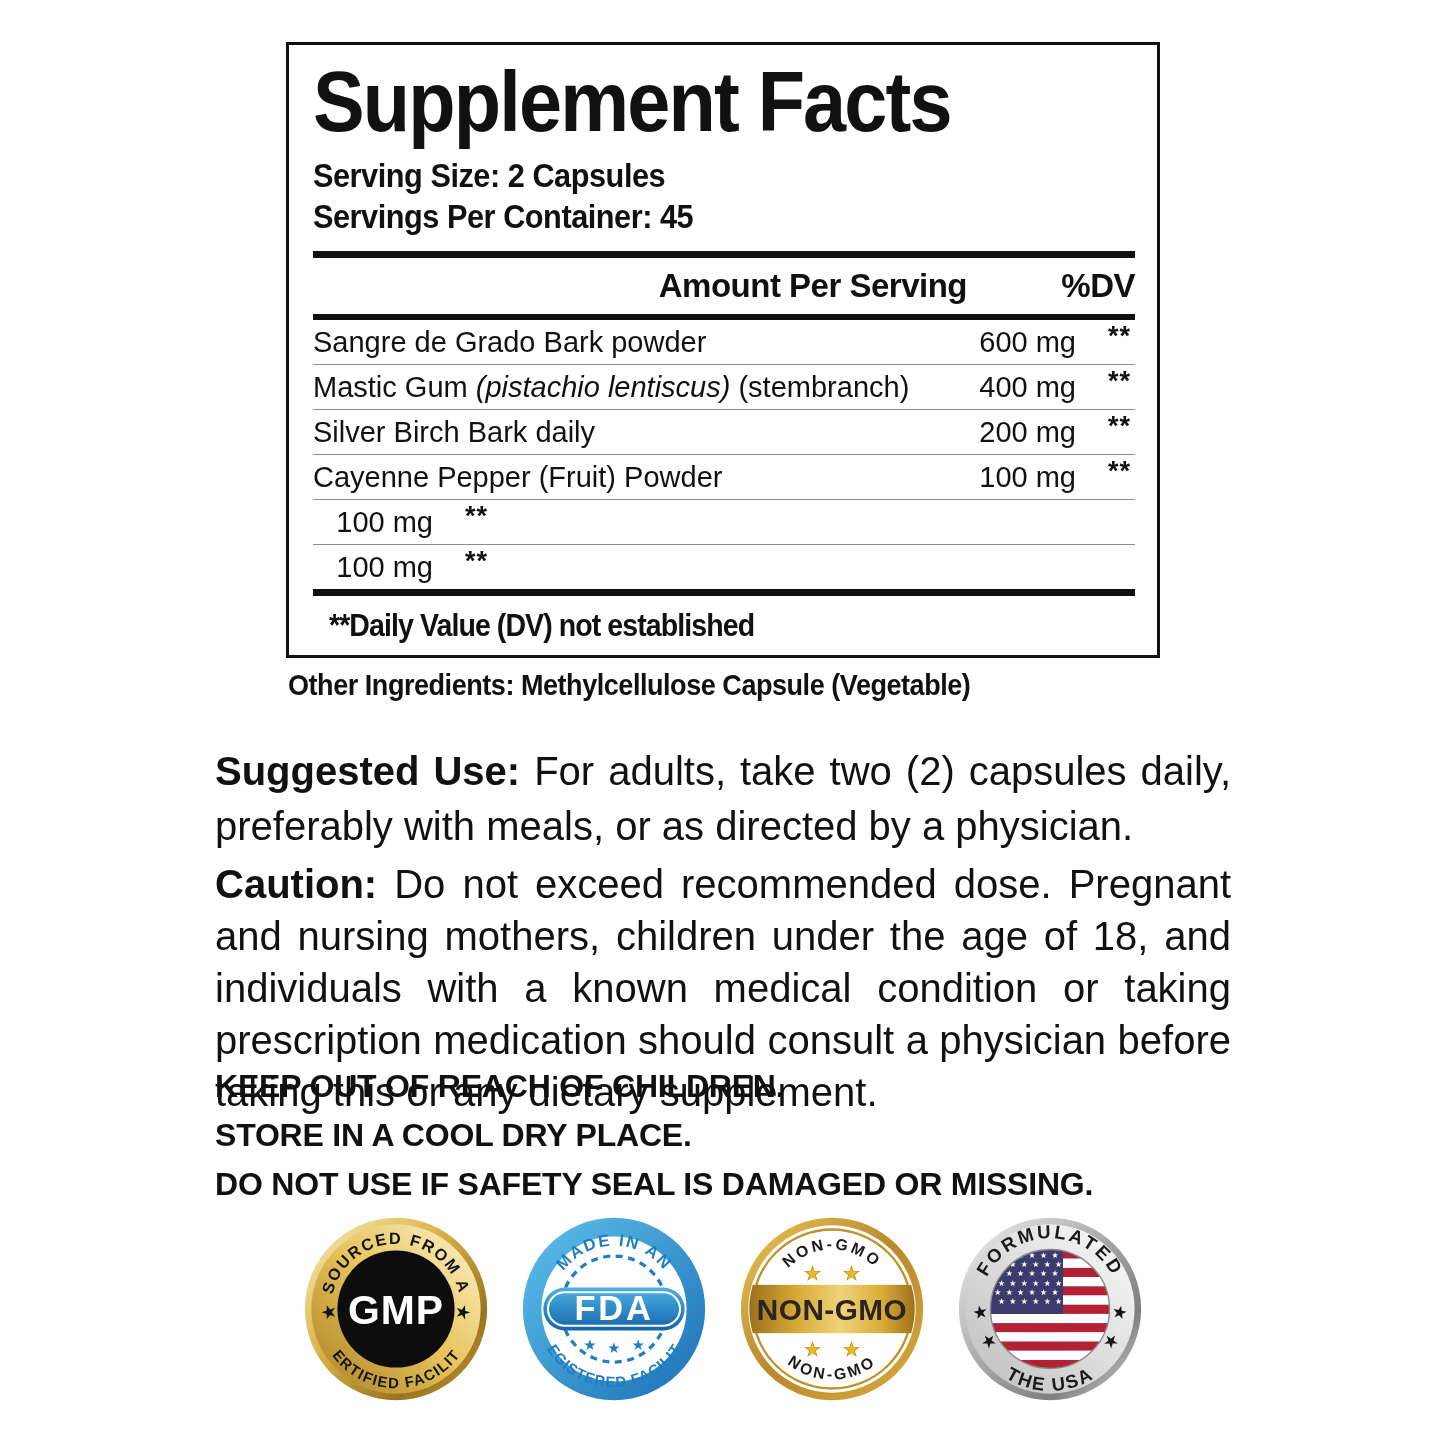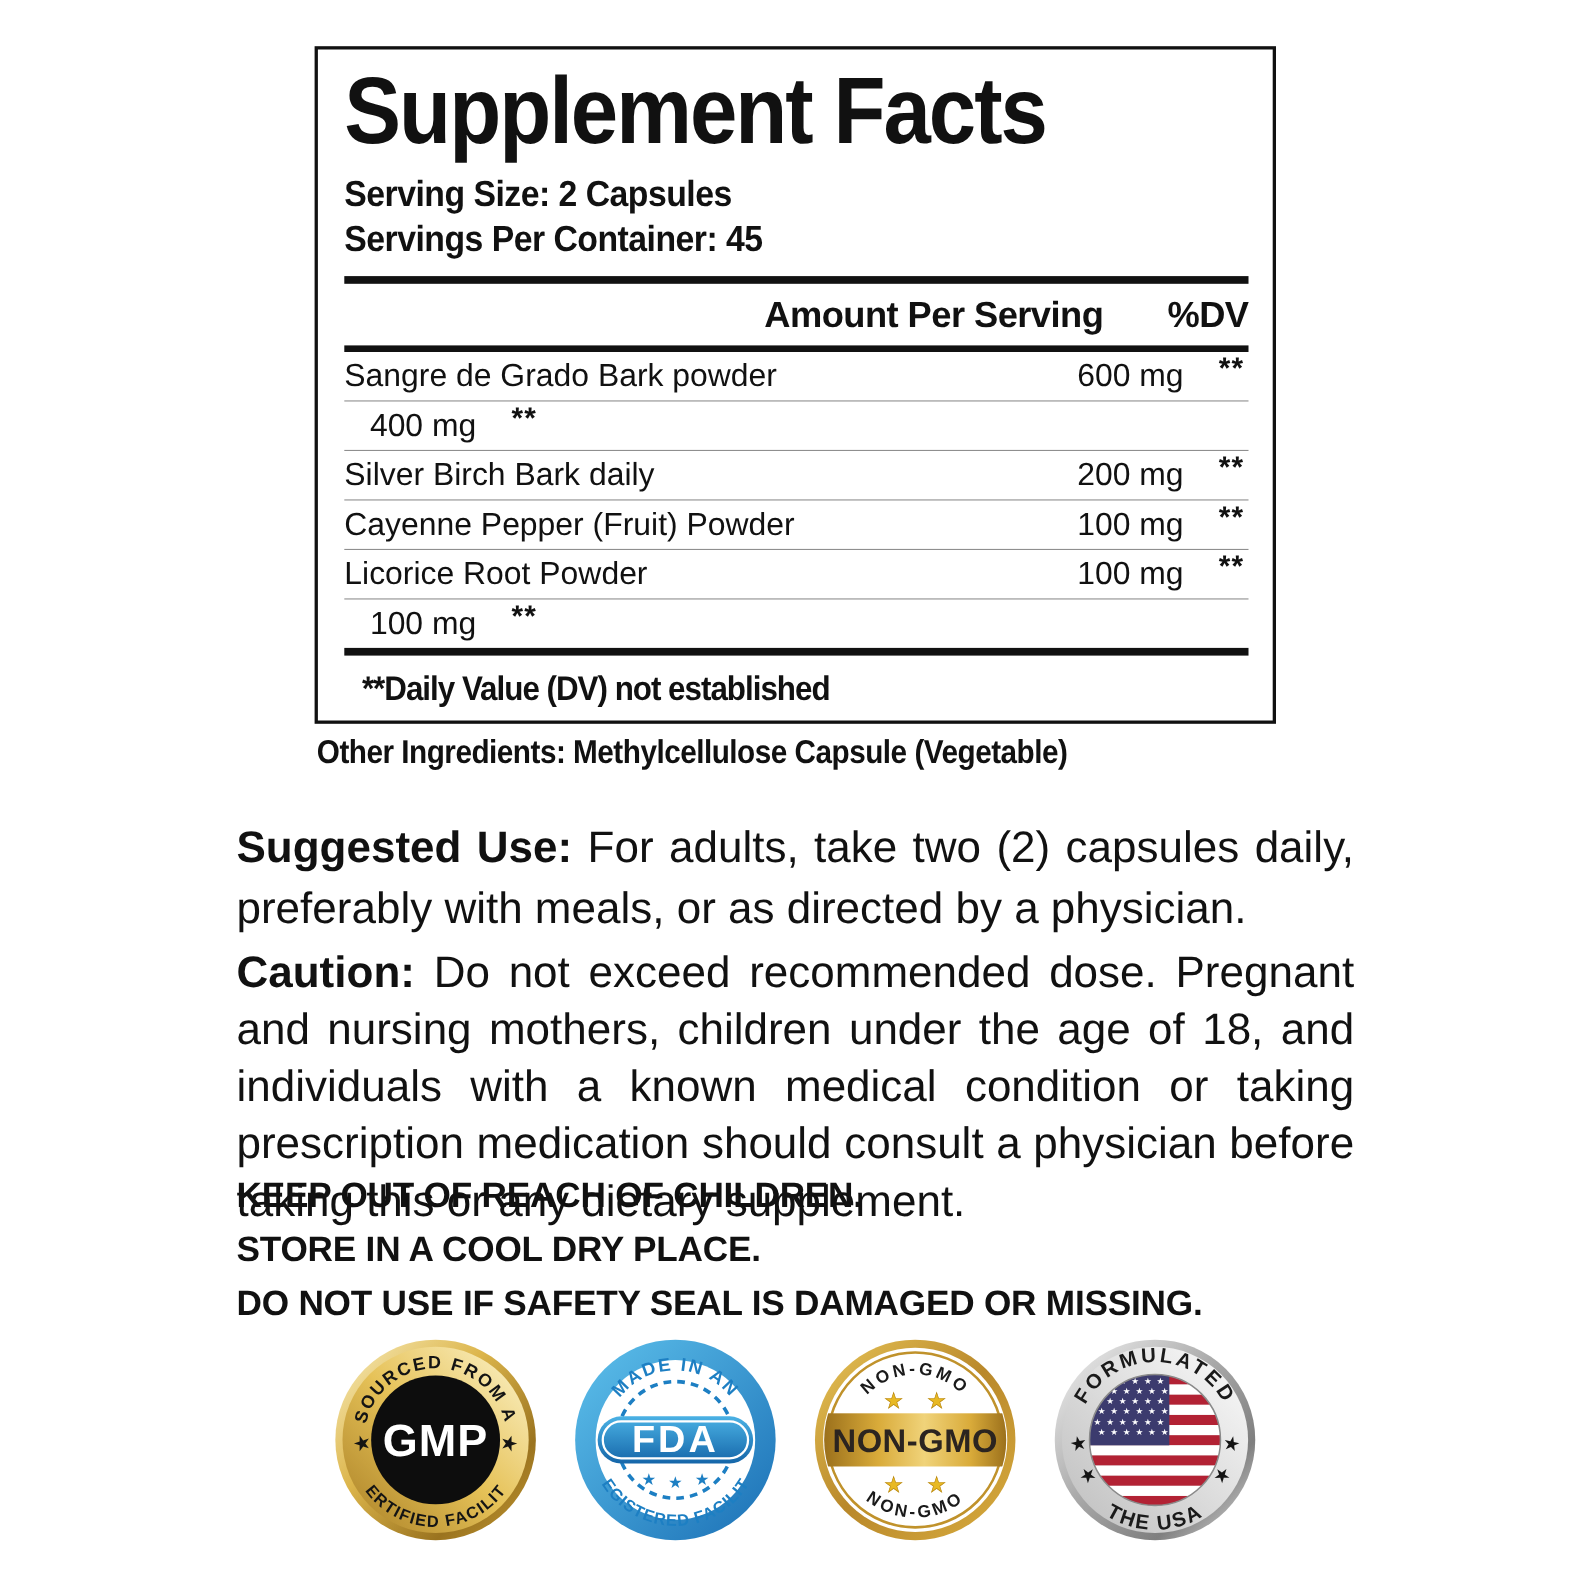--- a/index.html
+++ b/index.html
@@ -13,21 +13,21 @@
   .facts-title{font-size:86px;font-weight:700;letter-spacing:-2px;line-height:88px;
                white-space:nowrap;transform:scaleX(0.90);transform-origin:0 50%;}
   .serving-line{font-size:33px;font-weight:700;line-height:41px;white-space:nowrap;
                 transform:scaleX(0.93);transform-origin:0 50%;letter-spacing:-0.5px;}
   .serving-block{margin-top:10px;}
   .bar{background:#111;border:none;margin:0;}
   .bar-top{height:7px;margin-top:14px;}
   .bar-mid{height:6px;}
   .bar-bot{height:7px;}
   .facts-hdr{display:flex;justify-content:flex-end;align-items:center;height:56px;
-             font-size:33px;font-weight:700;letter-spacing:-0.5px;}
+             font-size:33px;font-weight:700;letter-spacing:-0.5px;gap:36px;}
   .hdr-dv{width:132px;text-align:right;}
   .frow{display:flex;align-items:center;height:44px;font-size:29px;}
   .frow.sep{border-bottom:1px solid #8f8f8f;}
   .row-name{flex:1;white-space:nowrap;}
   .row-amt{width:120px;text-align:right;white-space:nowrap;}
   .row-dv{width:55px;text-align:right;padding-right:4px;}
   .row-dv span{position:relative;top:-7px;font-weight:700;font-size:27px;letter-spacing:1px;}
   .footnote{margin-top:12px;margin-left:16px;font-size:31px;font-weight:700;letter-spacing:-1px;
             white-space:nowrap;transform:scaleX(0.92);transform-origin:0 50%;}
 
@@ -66,35 +66,35 @@
       <span class="hdr-dv">%DV</span>
     </div>
     <div class="bar bar-mid"></div>
 
     <div class="frow sep">
       <span class="row-name"><span>Sangre de Grado Bark powder</span><i></i><span></span></span>
       <span class="row-amt">600 mg</span>
       <span class="row-dv"><span>**</span></span>
     </div>
     <div class="frow sep">
+      <span class="row-name"><span>Mastic Gum </span><i>(pistachio lentiscus)</i><span> (stembranch)</span></span>
       <span class="row-amt">400 mg</span>
       <span class="row-dv"><span>**</span></span>
     </div>
     <div class="frow sep">
       <span class="row-name"><span>Silver Birch Bark daily</span><i></i><span></span></span>
       <span class="row-amt">200 mg</span>
       <span class="row-dv"><span>**</span></span>
     </div>
     <div class="frow sep">
       <span class="row-name"><span>Cayenne Pepper (Fruit) Powder</span><i></i><span></span></span>
       <span class="row-amt">100 mg</span>
       <span class="row-dv"><span>**</span></span>
     </div>
     <div class="frow sep">
-      <span class="row-name"><span>Licorice Root Powder</span><i></i><span></span></span>
       <span class="row-amt">100 mg</span>
       <span class="row-dv"><span>**</span></span>
     </div>
     <div class="frow">
       <span class="row-amt">100 mg</span>
       <span class="row-dv"><span>**</span></span>
     </div>
 
     <div class="bar bar-bot"></div>
     <div class="footnote">**Daily Value (DV) not established</div>

